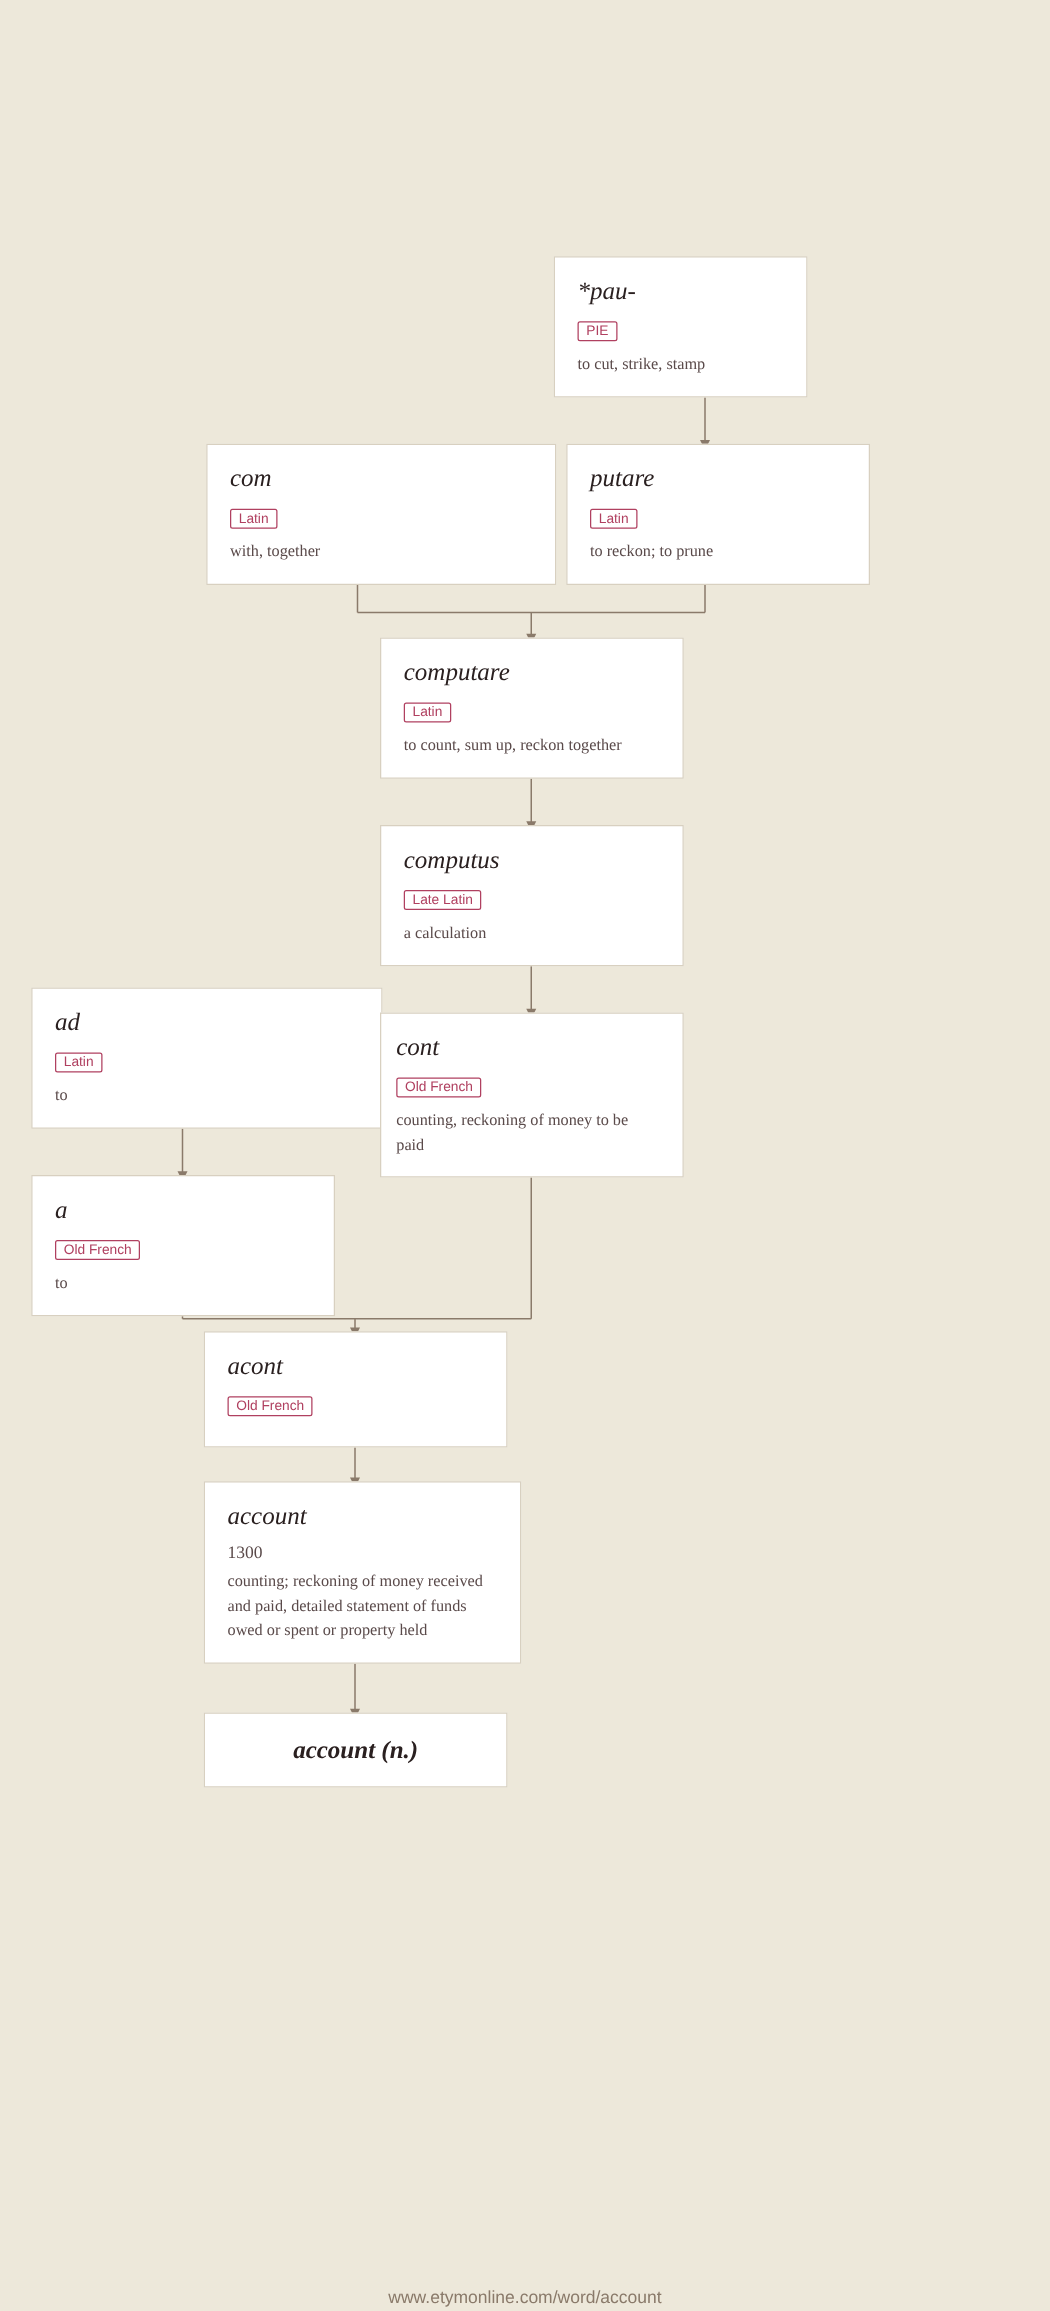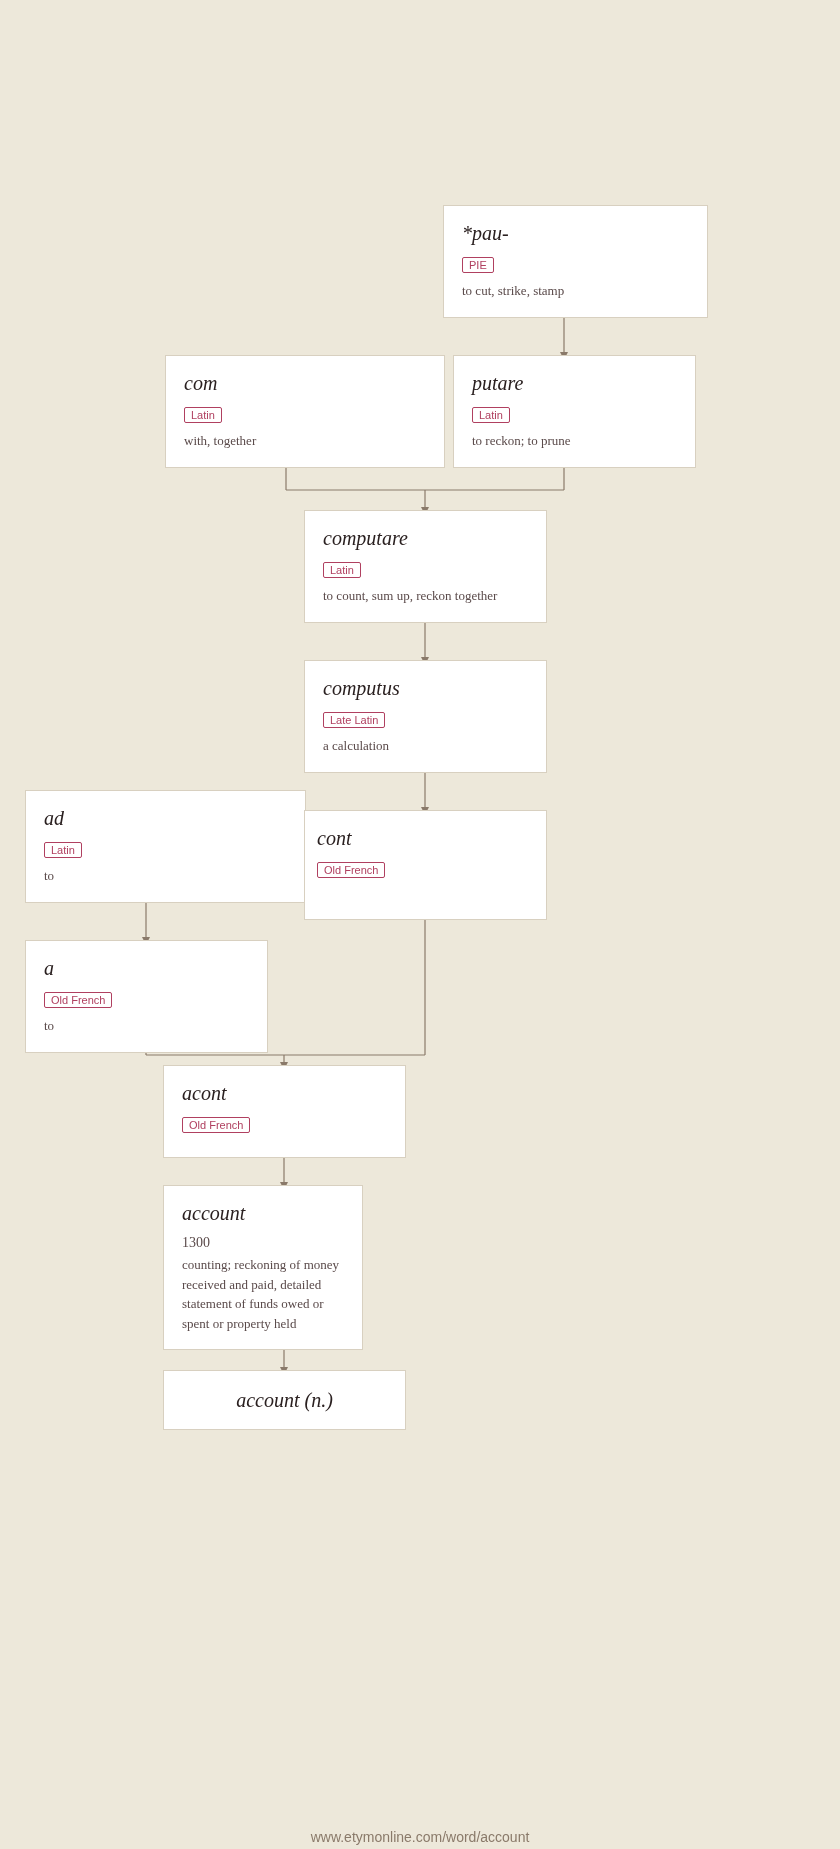--- a/index.html
+++ b/index.html
@@ -109,21 +109,21 @@
     <line x1="284" y1="1055" x2="284" y2="1065" stroke="#8a7a6a" stroke-width="1.2"></line>
     <polygon points="280,1062 284,1070 288,1062" fill="#8a7a6a"></polygon>
 
     <line x1="284" y1="1135" x2="284" y2="1185" stroke="#8a7a6a" stroke-width="1.2"></line>
     <polygon points="280,1182 284,1190 288,1182" fill="#8a7a6a"></polygon>
 
     <line x1="284" y1="1315" x2="284" y2="1370" stroke="#8a7a6a" stroke-width="1.2"></line>
     <polygon points="280,1367 284,1375 288,1367" fill="#8a7a6a"></polygon>
   </svg>
 
-  <div class="card" style="left:443px; top:205px; width:265px; min-height:110px;">
+  <div class="card" style="left:443px; top:205px; width:203px; min-height:110px;">
     <div class="card-title">*pau-</div>
     <div class="badge">PIE</div>
     <div class="card-desc">to cut, strike, stamp</div>
   </div>
 
   <div class="card" style="left:165px; top:355px; width:280px; min-height:100px;">
     <div class="card-title">com</div>
     <div class="badge">Latin</div>
     <div class="card-desc">with, together</div>
   </div>
@@ -148,38 +148,39 @@
 
   <div class="card" style="left:25px; top:790px; width:281px; min-height:100px;">
     <div class="card-title">ad</div>
     <div class="badge">Latin</div>
     <div class="card-desc">to</div>
   </div>
 
   <div class="card" style="left:304px; top:810px; width:243px; min-height:110px;padding-left:12px;">
     <div class="card-title">cont</div>
     <div class="badge">Old French</div>
+    <div class="card-desc">counting, reckoning of money to be paid</div>
   </div>
 
   <div class="card" style="left:25px; top:940px; width:243px; min-height:100px;">
     <div class="card-title">a</div>
     <div class="badge">Old French</div>
     <div class="card-desc">to</div>
   </div>
 
   <div class="card" style="left:163px; top:1065px; width:243px; min-height:70px;">
     <div class="card-title">acont</div>
     <div class="badge">Old French</div>
   </div>
 
-  <div class="card" style="left:163px; top:1185px; width:200px; min-height:130px;">
+  <div class="card" style="left:163px; top:1185px; width:254px; min-height:130px;">
     <div class="card-title">account</div>
     <div class="card-year">1300</div>
     <div class="card-desc">counting; reckoning of money received and paid, detailed statement of funds owed or spent or property held</div>
   </div>
 
   <div class="card" style="left:163px; top:1370px; width:243px; min-height:60px; display:flex; align-items:center; justify-content:center;">
-    <div class="card-title" style="text-align:center; margin-bottom:0;">account (n.)</div>
+    <div class="card-title" style="text-align:center; margin-bottom:0;font-weight:bold;">account (n.)</div>
   </div>
 
   <div class="footer-url">www.etymonline.com/word/account</div>
 
 </div>
 
 </body></html>

